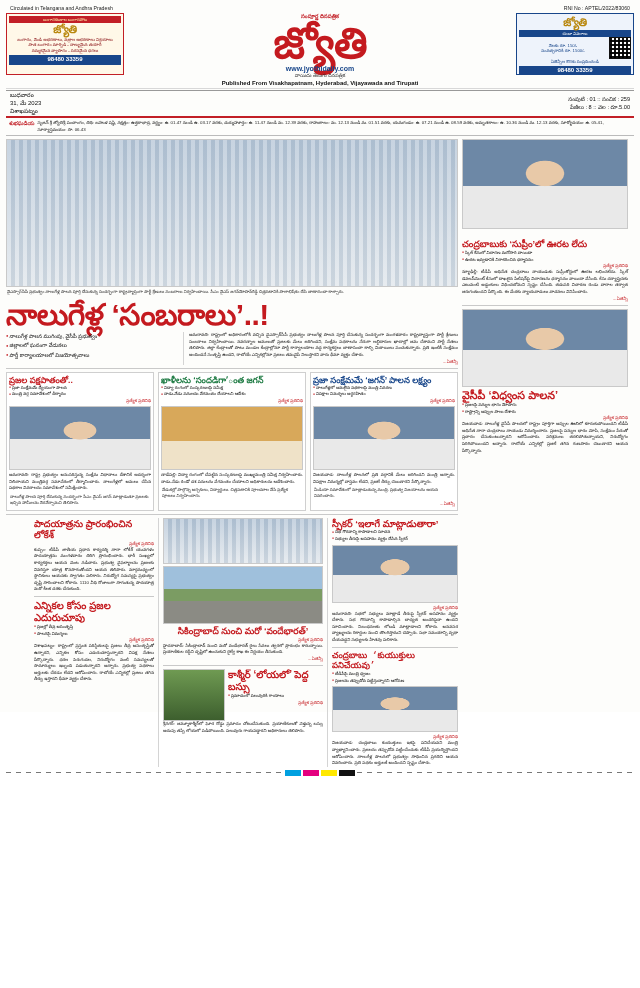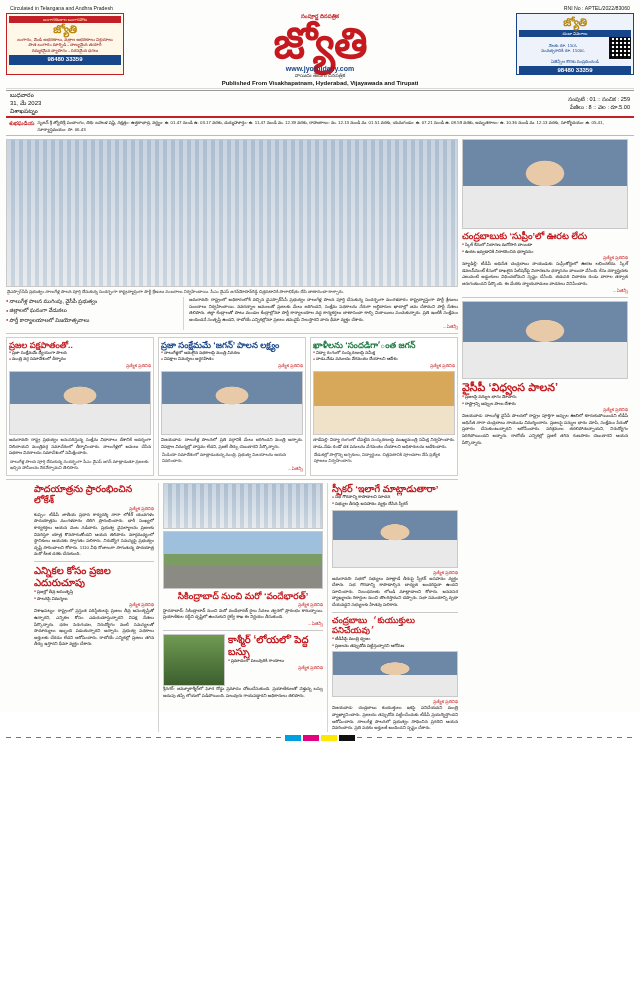--- a/index.html
+++ b/index.html
@@ -213,20 +213,21 @@
     <span>సృజన్ శ్రీ జ్యోతిశ్రీ పంచాంగం, తిథి: బహుళ షష్ఠి, నక్షత్రం: ఉత్తరాభాద్ర, వర్జ్యం: ఉ. 01.47 నుండి ఉ. 03.17 వరకు, దుర్ముహూర్తం: ఉ. 11.47 నుండి మ. 12.39 వరకు, రాహుకాలం: మ. 12.13 నుండి మ. 01.51 వరకు, యమగండం: ఉ. 07.21 నుండి ఉ. 08.59 వరకు, అమృతకాలం: ఉ. 10.36 నుండి మ. 12.13 వరకు, సూర్యోదయం: ఉ. 05.41, సూర్యాస్తమయం: సా. 06.43</span>
   </div>
 
   <div class="cols">
 
     <div class="col-main">
 
       <div class="photo crowd" style="height:148px;"></div>
       <div class="caption">వైఎస్సార్‌సీపీ ప్రభుత్వం నాలుగేళ్ల పాలన పూర్తి చేసుకున్న సందర్భంగా రాష్ట్రవ్యాప్తంగా పార్టీ శ్రేణులు సంబరాలు నిర్వహించాయి. సీఎం వైఎస్ జగన్‌మోహన్‌రెడ్డి చిత్రపటానికి పాలాభిషేకం చేసి బాణాసంచా కాల్చారు.</div>
 
+      <div class="headline-red">నాలుగేళ్ల ‘సంబరాలు’..!</div>
 
       <div style="display:flex;gap:5px;">
         <div style="width:172px;">
           <div class="bullets">
             <div>నాలుగేళ్ల పాలన ముగింపు, వైసీపీ ప్రభుత్వం</div>
             <div>జిల్లాలలో ఘనంగా వేడుకలు</div>
             <div>పార్టీ కార్యాలయాలలో విజయోత్సవాలు</div>
           </div>
         </div>
         <div class="vr"></div>
@@ -246,42 +247,42 @@
             <div>ప్రజా సంక్షేమమే ధ్యేయంగా పాలన</div>
             <div>మంత్రి వర్గ సమావేశంలో తీర్మానం</div>
           </div>
           <div class="byline">ప్రత్యేక ప్రతినిధి</div>
           <div class="photo person" style="height:64px;margin:2px 0;"></div>
           <div class="body-text">అమరావతి: రాష్ట్ర ప్రభుత్వం అనుసరిస్తున్న సంక్షేమ విధానాలు దేశానికే ఆదర్శంగా నిలిచాయని మంత్రివర్గ సమావేశంలో తీర్మానించారు. నాలుగేళ్లలో అమలు చేసిన పథకాల వివరాలను సమావేశంలో సమీక్షించారు.</div>
           <div class="caption">నాలుగేళ్ల పాలన పూర్తి చేసుకున్న సందర్భంగా సీఎం వైఎస్ జగన్ మాట్లాడుతూ ప్రజలకు ఇచ్చిన హామీలను నెరవేర్చామని తెలిపారు.</div>
         </div>
 
         <div class="subhead-box">
+          <div class="subhead green">ఖాళీలను ‘సందడిగా’ంత జగన్</div>
+          <div class="mini-bullets">
+            <div>విద్యా రంగంలో సంస్కరణలపై సమీక్ష</div>
+            <div>నాడు-నేడు పనులను వేగవంతం చేయాలని ఆదేశం</div>
+          </div>
+          <div class="byline">ప్రత్యేక ప్రతినిధి</div>
+          <div class="photo saffron" style="height:64px;margin:2px 0;"></div>
+          <div class="body-text">తాడేపల్లి: విద్యా రంగంలో చేపట్టిన సంస్కరణలపై ముఖ్యమంత్రి సమీక్ష నిర్వహించారు. నాడు-నేడు రెండో దశ పనులను వేగవంతం చేయాలని అధికారులను ఆదేశించారు.</div>
+          <div class="caption">వేడుకల్లో పాల్గొన్న అర్చకులు, విద్యార్థులు. చిత్రపటానికి పూలమాల వేసి ప్రత్యేక పూజలు నిర్వహించారు.</div>
+        </div>
+
+        <div class="subhead-box">
           <div class="subhead blue">ప్రజా సంక్షేమమే ‘జగన్’ పాలన లక్ష్యం</div>
           <div class="mini-bullets">
             <div>నాలుగేళ్లలో అమలైన పథకాలపై మంత్రి వివరణ</div>
             <div>విపక్షాల విమర్శలు అర్థరహితం</div>
           </div>
           <div class="byline">ప్రత్యేక ప్రతినిధి</div>
           <div class="photo person" style="height:64px;margin:2px 0;"></div>
           <div class="body-text">విజయవాడ: నాలుగేళ్ల పాలనలో ప్రతి వర్గానికీ మేలు జరిగిందని మంత్రి అన్నారు. విపక్షాల విమర్శల్లో వాస్తవం లేదని, ప్రజలే తీర్పు చెబుతారని పేర్కొన్నారు.</div>
           <div class="caption">మీడియా సమావేశంలో మాట్లాడుతున్న మంత్రి. ప్రభుత్వ విజయాలను ఆయన వివరించారు.</div>
           <div class="byline">– ఏజెన్సీ</div>
-        </div>
-
-        <div class="subhead-box">
-          <div class="subhead green">ఖాళీలను ‘సందడిగా’ంత జగన్</div>
-          <div class="mini-bullets">
-            <div>విద్యా రంగంలో సంస్కరణలపై సమీక్ష</div>
-            <div>నాడు-నేడు పనులను వేగవంతం చేయాలని ఆదేశం</div>
-          </div>
-          <div class="byline">ప్రత్యేక ప్రతినిధి</div>
-          <div class="photo saffron" style="height:64px;margin:2px 0;"></div>
-          <div class="body-text">తాడేపల్లి: విద్యా రంగంలో చేపట్టిన సంస్కరణలపై ముఖ్యమంత్రి సమీక్ష నిర్వహించారు. నాడు-నేడు రెండో దశ పనులను వేగవంతం చేయాలని అధికారులను ఆదేశించారు.</div>
-          <div class="caption">వేడుకల్లో పాల్గొన్న అర్చకులు, విద్యార్థులు. చిత్రపటానికి పూలమాల వేసి ప్రత్యేక పూజలు నిర్వహించారు.</div>
         </div>
       </div>
 
       <div class="hr"></div>
 
       <div style="display:flex;gap:4px;margin-left:28px;">
 
         <div style="width:120px;">
           <div class="subhead" style="font-size:9.5px;">పాదయాత్రను ప్రారంభించిన లోకేశ్</div>
           <div class="byline">ప్రత్యేక ప్రతినిధి</div>
@@ -338,21 +339,21 @@
           </div>
           <div class="photo person" style="height:46px;margin:2px 0;"></div>
           <div class="byline">ప్రత్యేక ప్రతినిధి</div>
           <div class="body-text">విజయవాడ: చంద్రబాబు కుయుక్తులు ఇకపై పనిచేయవని మంత్రి వ్యాఖ్యానించారు. ప్రజలను తప్పుదోవ పట్టించేందుకు టీడీపీ ప్రయత్నిస్తోందని ఆరోపించారు. నాలుగేళ్ల పాలనలో ప్రభుత్వం సాధించిన ప్రగతిని ఆయన వివరించారు. ప్రతి పథకం అర్హులకే అందిందని స్పష్టం చేశారు.</div>
         </div>
       </div>
     </div>
 
     <div class="col-right">
       <div class="photo person" style="height:90px;"></div>
-      <div class="subhead" style="font-size:9px;margin-top:2px;">చంద్రబాబుకు ‘సుప్రీం’లో ఊరట లేదు</div>
+      <div class="subhead" style="font-size:9px;margin-top:10px;">చంద్రబాబుకు ‘సుప్రీం’లో ఊరట లేదు</div>
       <div class="mini-bullets">
         <div>స్కిల్ కేసులో విచారణ మరోసారి వాయిదా</div>
         <div>ఊరట ఇవ్వడానికి నిరాకరించిన ధర్మాసనం</div>
       </div>
       <div class="byline">ప్రత్యేక ప్రతినిధి</div>
       <div class="body-text">న్యూఢిల్లీ: టీడీపీ అధినేత చంద్రబాబు నాయుడుకు సుప్రీంకోర్టులో ఊరట లభించలేదు. స్కిల్ డెవలప్‌మెంట్ కేసులో దాఖలైన పిటిషన్‌పై విచారణను ధర్మాసనం వాయిదా వేసింది. కేసు దర్యాప్తునకు ఎటువంటి అడ్డంకులు విధించబోమని స్పష్టం చేసింది. తదుపరి విచారణ రెండు వారాల తర్వాత జరుగుతుందని పేర్కొంది. ఈ మేరకు న్యాయవాదులు వాదనలు వినిపించారు.</div>
       <div class="byline">– ఏజెన్సీ</div>
 
       <div class="hr"></div>
 

